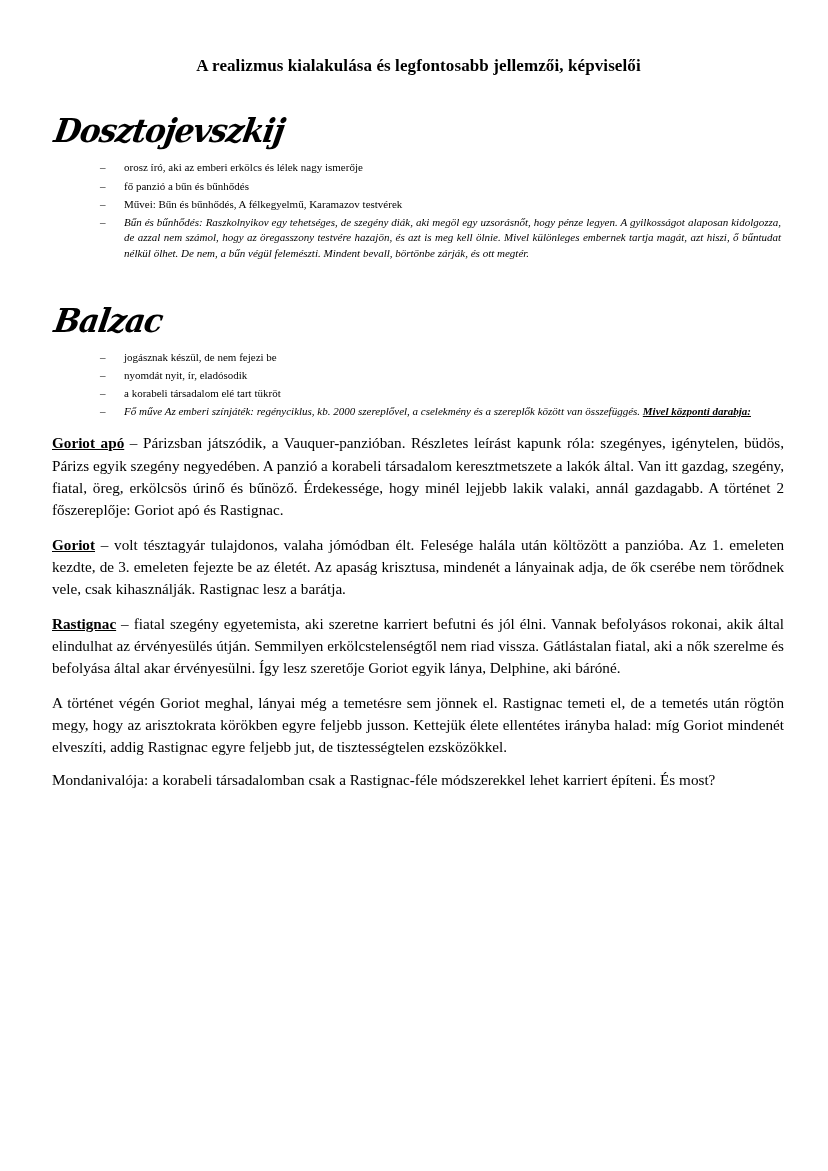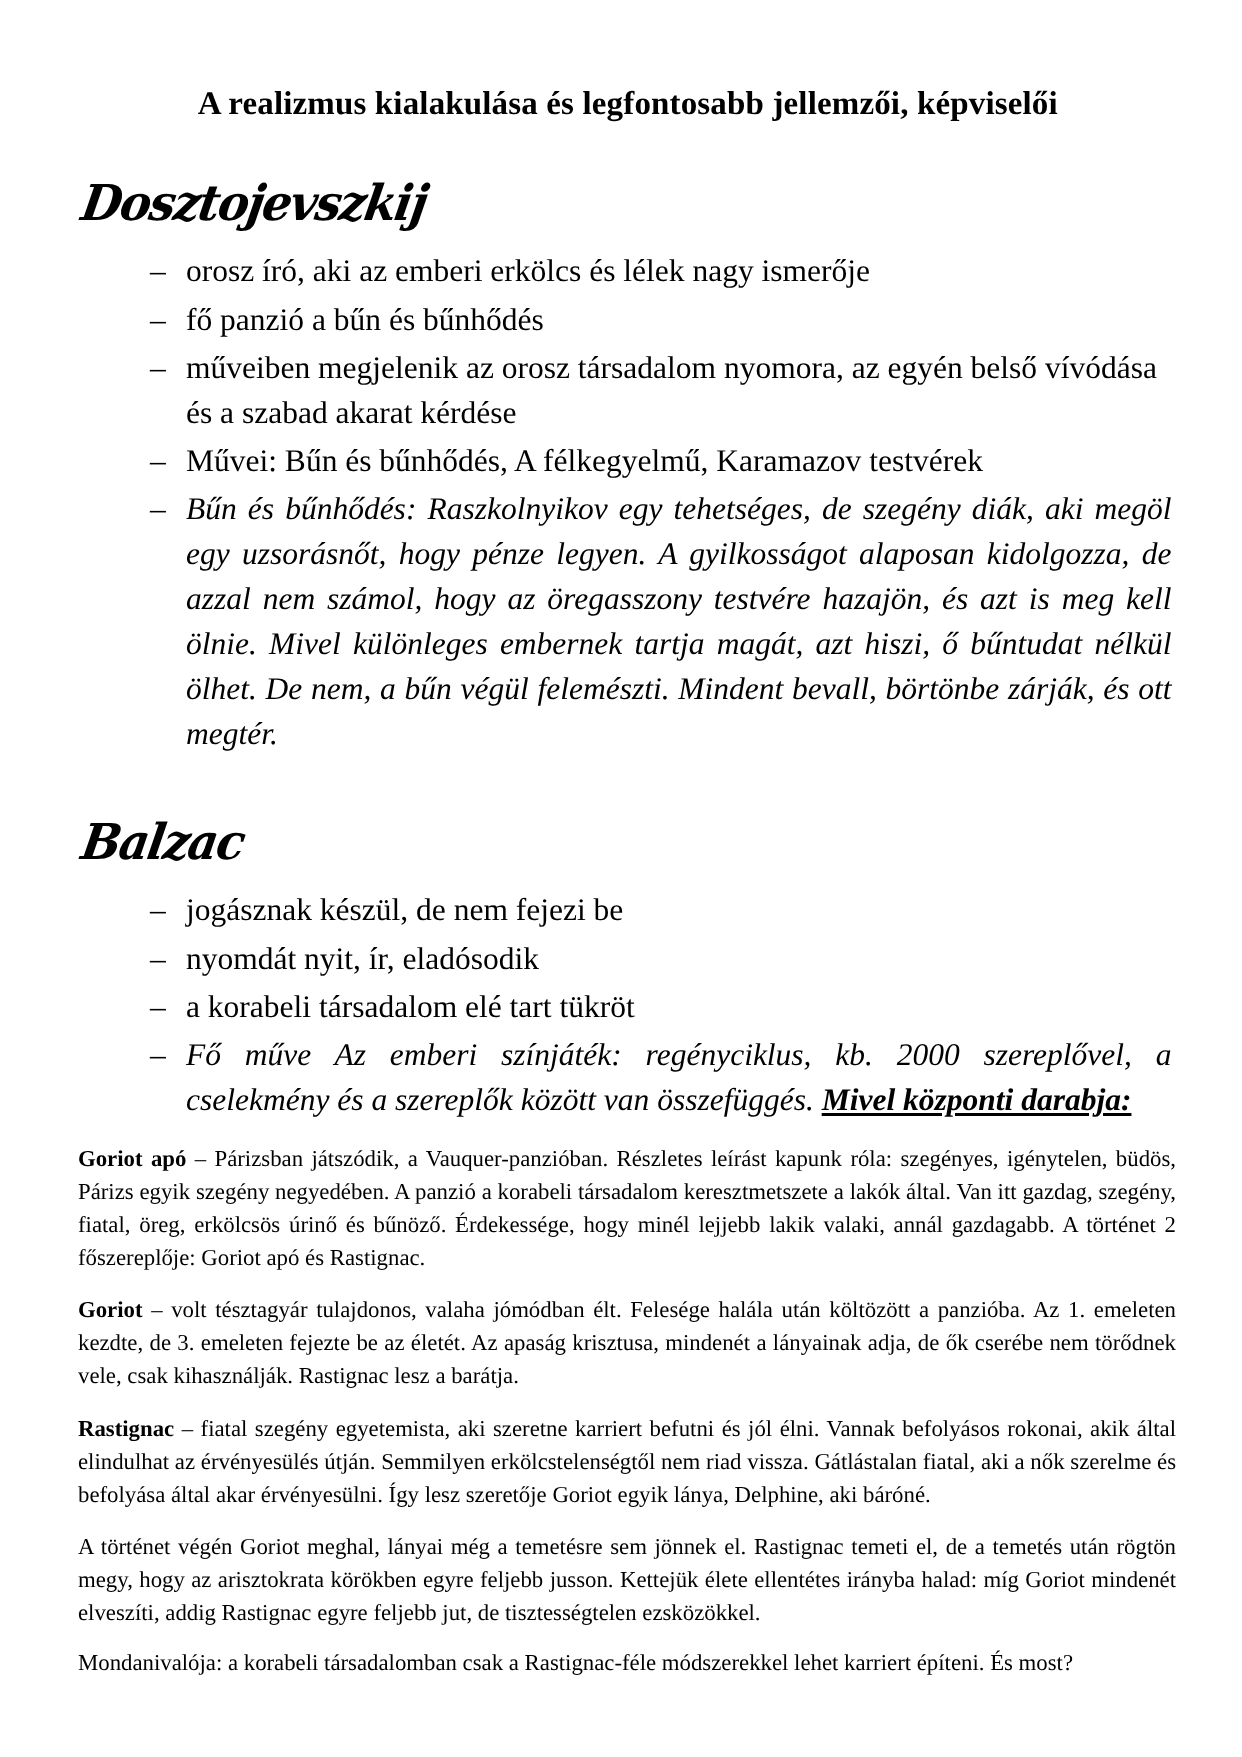--- a/index.html
+++ b/index.html
@@ -20,21 +20,21 @@
 
   .page {
     box-sizing: border-box;
     width: 828px;
     height: 1171px;
     padding: 44px 43px 0 52px;
   }
 
   
   .doc-title {
-    font-size: 22px;
+    font-size: 17px;
     font-weight: bold;
     text-align: center;
     letter-spacing: 0.1px;
     margin: 12px 0 0 0;
     line-height: 1.2;
   }
 
   
   .script-heading {
     font-family: "DejaVu Serif", "Liberation Serif", serif;
@@ -56,21 +56,21 @@
   
   .bullet-list {
     list-style: none;
     margin: 13px 0 0 0;
     padding: 0;
   }
   .bullet-list > li {
     position: relative;
     padding-left: 72px;
     margin-bottom: 2.5px;
-    font-size: 21px;
+    font-size: 11px;
     line-height: 1.42;
     text-align: left;
   }
   .bullet-list > li::before {
     content: "\2013";
     position: absolute;
     left: 48px;
     top: 0;
   }
   .bullet-list > li.justified {
@@ -84,41 +84,41 @@
     font-size: 15.2px;
     line-height: 1.45;
     text-align: justify;
     margin: 13px 0 0 0;
     padding: 0 1px 0 0;
   }
   .body-par.tight { margin-top: 11px; }
 
   .lead {
     font-weight: bold;
+    text-decoration: underline;
   }
   .emph-underline {
     font-weight: bold;
     text-decoration: underline;
   }
 </style>
 </head>
 <body>
 
 <div class="page">
 
   <h1 class="doc-title">A realizmus kialakulása és legfontosabb jellemzői, képviselői</h1>
 
   <div id="heading-dosztojevszkij-wrap">
     <div class="script-heading">Dosztojevszkij</div>
   </div>
 
   <ul class="bullet-list">
     <li><span>orosz író, aki az emberi erkölcs és lélek nagy ismerője</span></li>
     <li><span>fő panzió a bűn és bűnhődés</span></li>
-    <li><span>műveiben megjelenik az orosz társadalom nyomora, az egyén belső vívódása és a szabad akarat kérdése</span></li>
     <li><span>Művei: Bűn és bűnhődés, A félkegyelmű, Karamazov testvérek</span></li>
     <li class="justified"><span>Bűn és bűnhődés: Raszkolnyikov egy tehetséges, de szegény diák, aki megöl egy uzsorásnőt, hogy pénze legyen. A gyilkosságot alaposan kidolgozza, de azzal nem számol, hogy az öregasszony testvére hazajön, és azt is meg kell ölnie. Mivel különleges embernek tartja magát, azt hiszi, ő bűntudat nélkül ölhet. De nem, a bűn végül felemészti. Mindent bevall, börtönbe zárják, és ott megtér.</span></li>
   </ul>
 
   <div id="heading-balzac-wrap">
     <div class="script-heading">Balzac</div>
   </div>
 
   <ul class="bullet-list">
     <li><span>jogásznak készül, de nem fejezi be</span></li>

